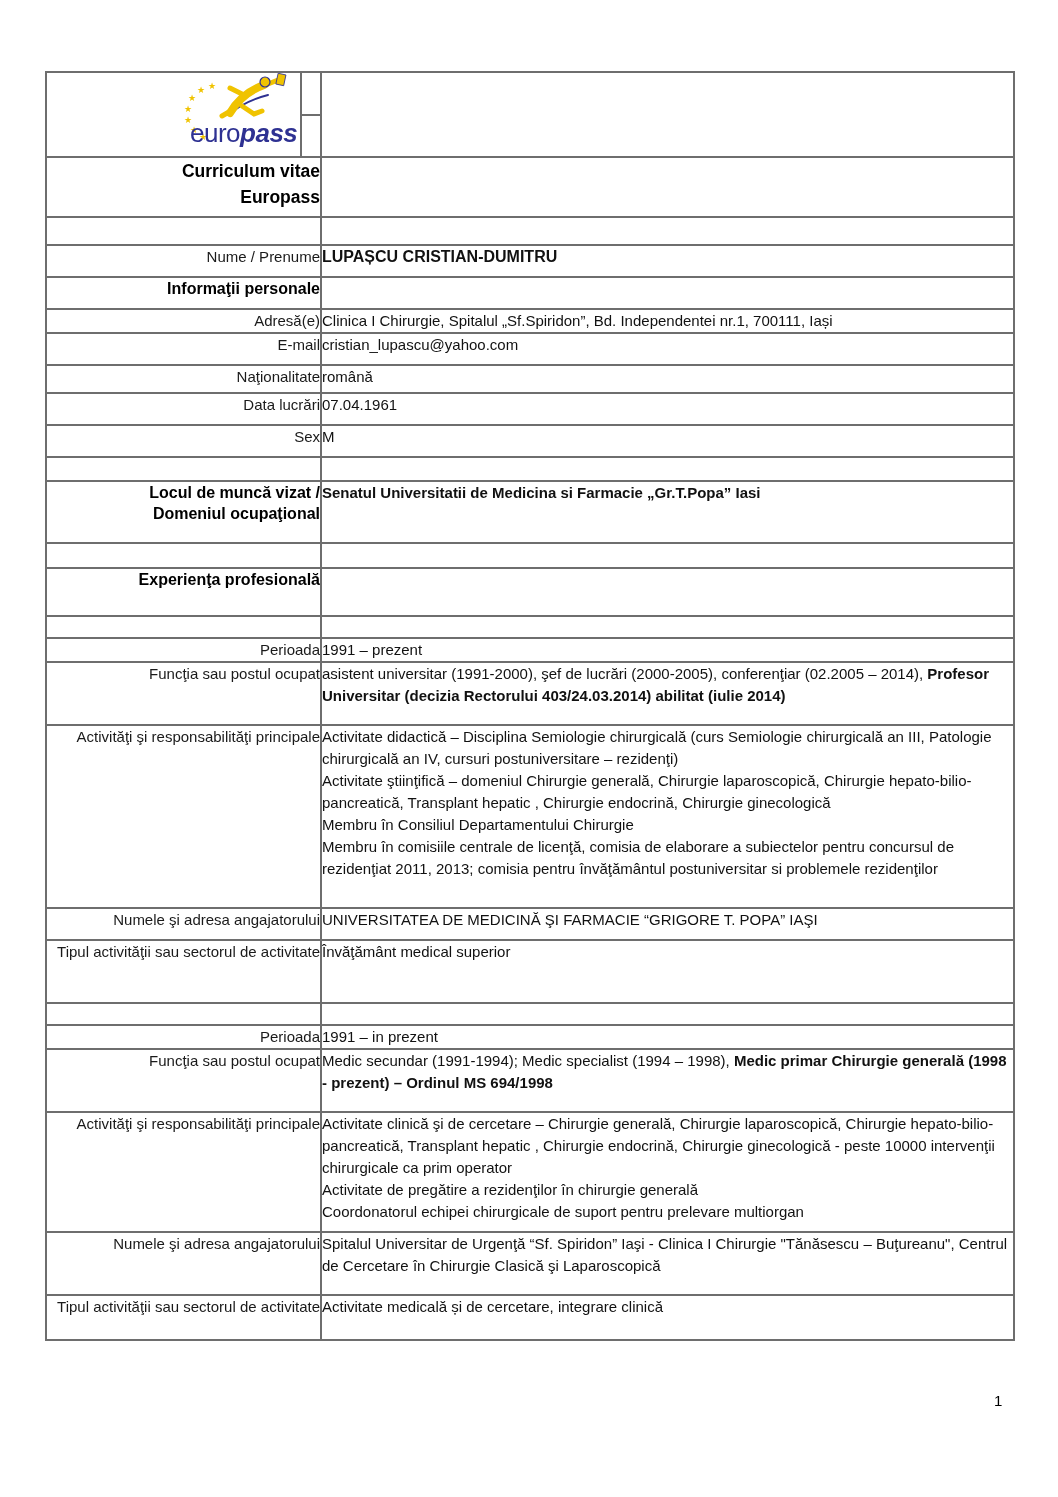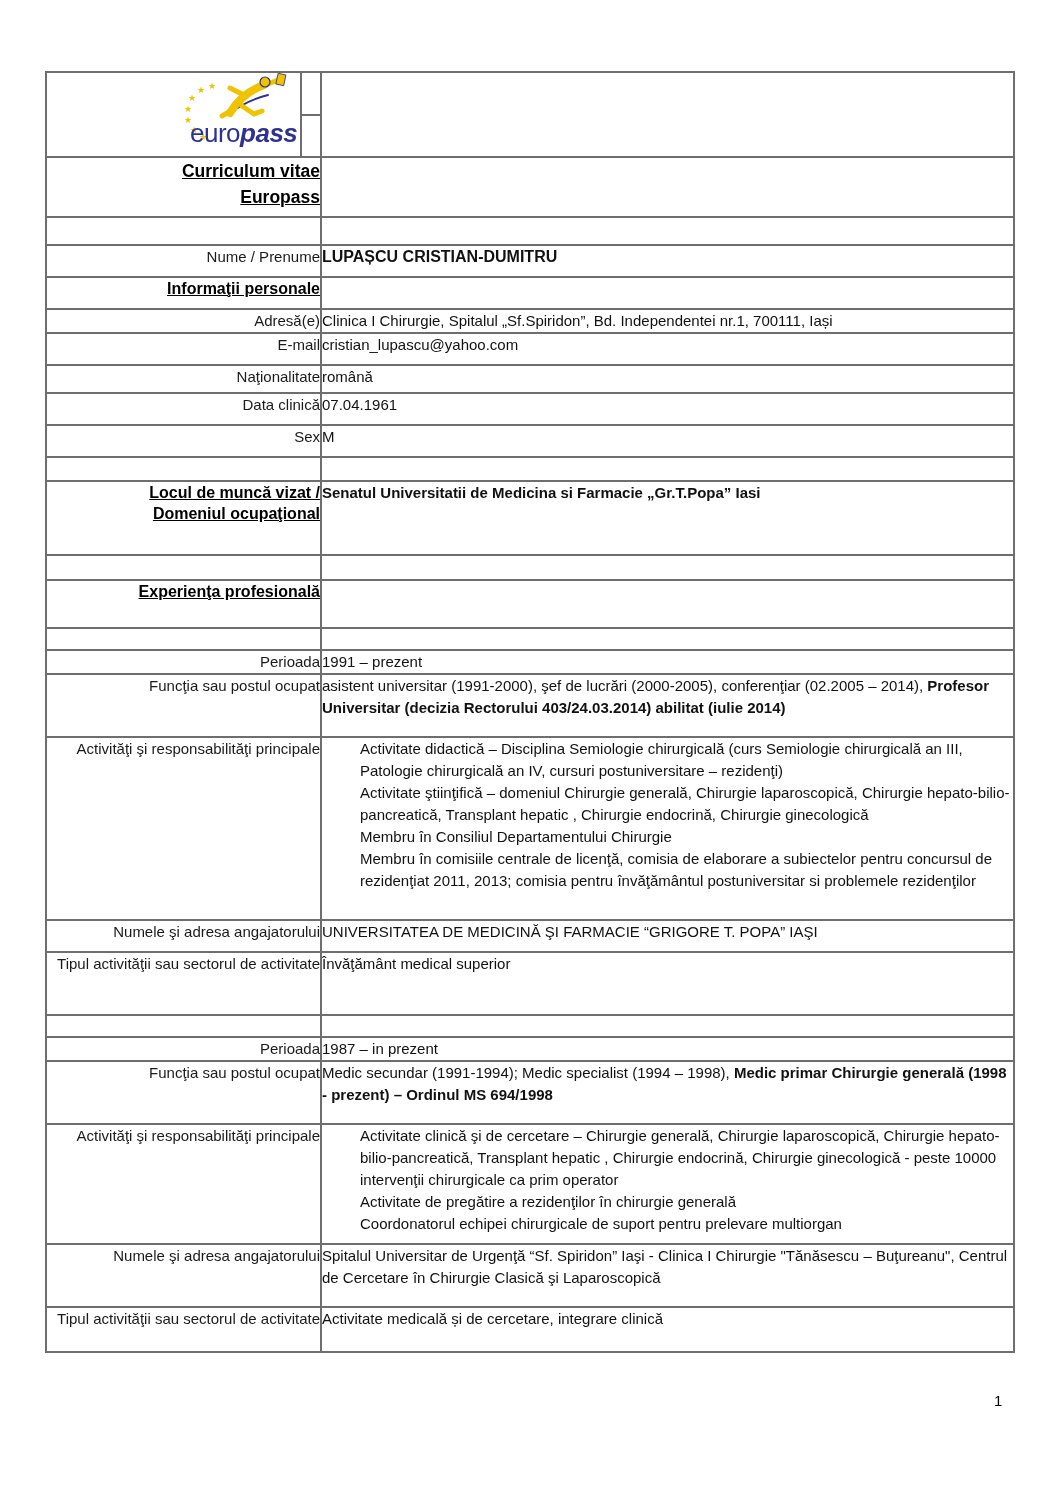--- a/index.html
+++ b/index.html
@@ -35,33 +35,32 @@
     padding:5px 28px 2px 12px;
     font-size:15px;line-height:22px;
     color:#111;
   }
   td.hdr{
     text-align:right;
     font-weight:bold;
     font-size:16px;line-height:21px;
     padding:6px 8px 2px 4px;
     color:#000;
-    text-decoration:underline;
   }
   td.title-cell{
     font-size:17.5px;line-height:26px;
     padding-top:5px;
   }
   .value-bold{font-weight:bold;}
   .name-val{font-weight:bold;font-size:16px;}
-  .para{margin:0;padding-left:38px;}
+  .para{margin:0;}
   
   tr.h85{height:85px}  tr.h60{height:60px}  tr.h31{height:28px}
   tr.h32{height:32px}  tr.h30{height:22px}  tr.h24{height:24px}
-  tr.h62{height:74px}  tr.h25{height:25px}  tr.h35{height:48px}
+  tr.h62{height:62px}  tr.h25{height:25px}  tr.h35{height:48px}
   tr.h55{height:63px}  tr.h183{height:183px} tr.h120{height:120px}
   tr.h45{height:45px}
   
   td.logo-cell{padding:2px 1px 0 0;text-align:right;}
   td.split-cell{padding:0;}
   .split-half{height:41px;border-bottom:2px solid #6e6e6e;}
   .logo-svg{display:inline-block;}
   
   .page-num{
     position:absolute;left:994px;top:1392px;
@@ -147,21 +146,21 @@
       <td class="label" colspan="2">E-mail</td>
       <td class="value" colspan="3">cristian_lupascu@yahoo.com</td>
     </tr>
 
     <tr class="h31">
       <td class="label" colspan="2">Naţionalitate</td>
       <td class="value" colspan="3">română</td>
     </tr>
 
     <tr class="h32">
-      <td class="label" colspan="2">Data clinică</td>
+      <td class="label" colspan="2">Data lucrări</td>
       <td class="value" colspan="3">07.04.1961</td>
     </tr>
 
     <tr class="h32">
       <td class="label" colspan="2">Sex</td>
       <td class="value" colspan="3">M</td>
     </tr>
 
     <tr class="h24">
       <td class="label" colspan="2"></td>
@@ -221,21 +220,21 @@
       <td class="value" colspan="3">Învăţământ medical superior</td>
     </tr>
 
     <tr class="h30">
       <td class="label" colspan="2"></td>
       <td class="value" colspan="3"></td>
     </tr>
 
     <tr class="h30">
       <td class="label" colspan="2">Perioada</td>
-      <td class="value" colspan="3">1987 – in prezent</td>
+      <td class="value" colspan="3">1991 – in prezent</td>
     </tr>
 
     <tr class="h55">
       <td class="label" colspan="2">Funcţia sau postul ocupat</td>
       <td class="value" colspan="3"><span>Medic secundar (1991-1994); Medic specialist (1994 – 1998), </span><span class="value-bold">Medic primar Chirurgie generală (1998 - prezent) – Ordinul MS 694/1998</span></td>
     </tr>
 
     <tr class="h120">
       <td class="label" colspan="2">Activităţi şi responsabilităţi principale</td>
       <td class="value" colspan="3">

